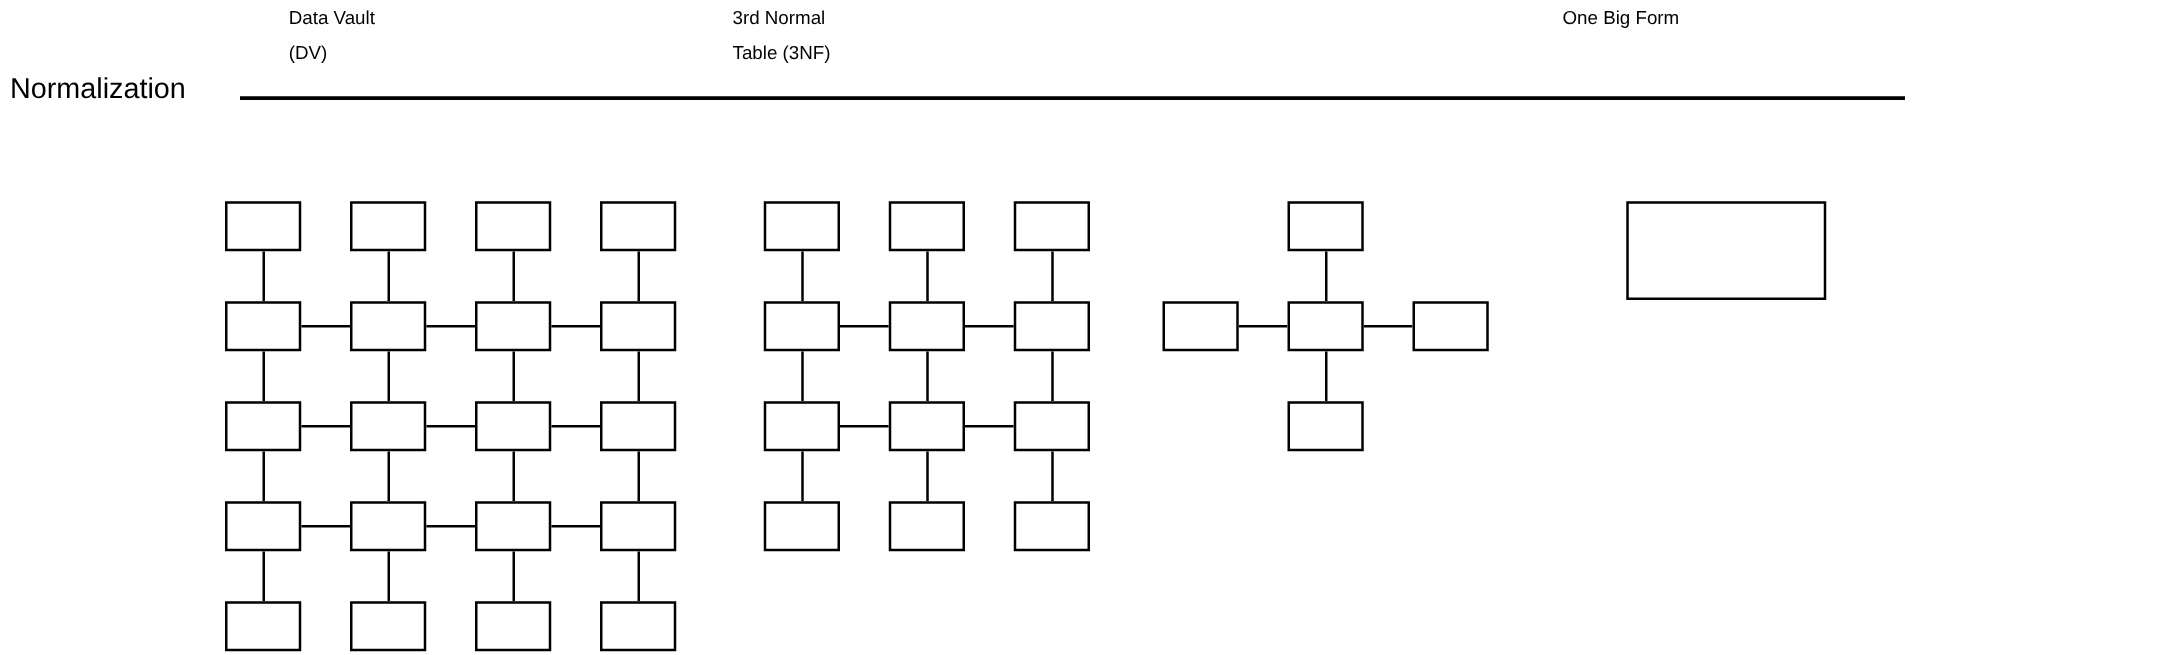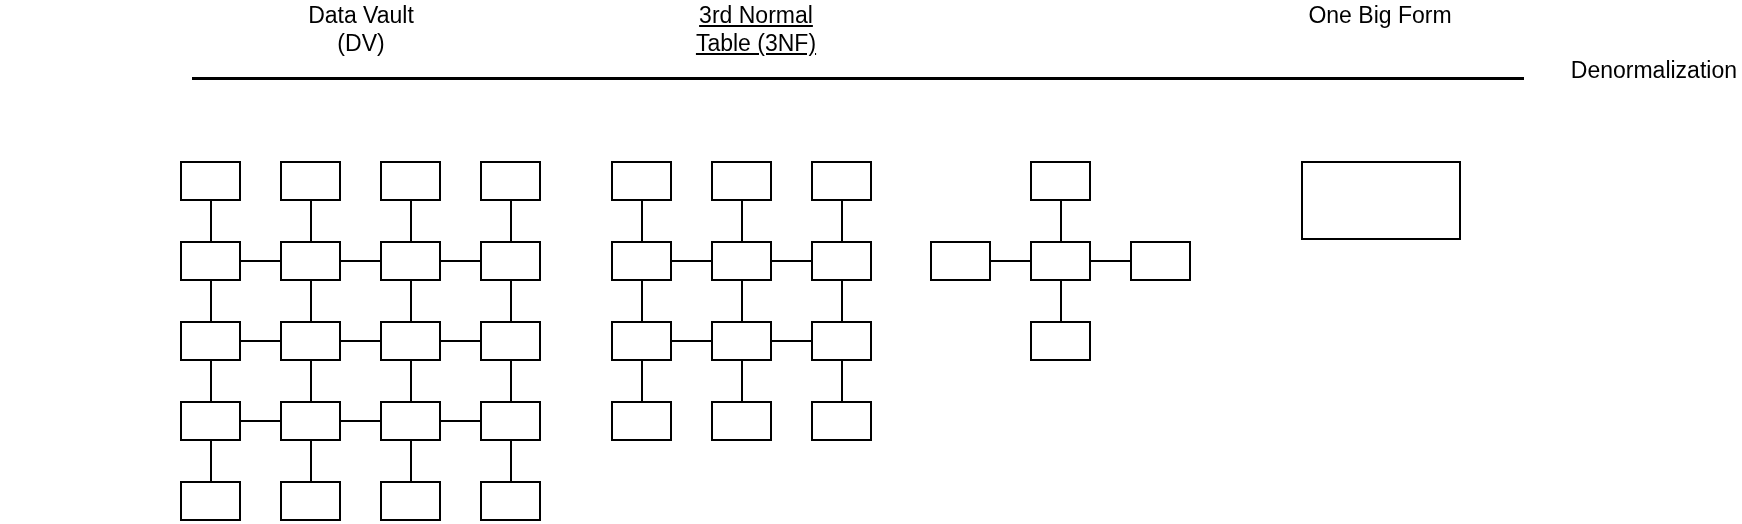--- a/index.html
+++ b/index.html
@@ -13,49 +13,49 @@
   }
   .side-label{
     position:absolute;top:57px;
     font-size:23px;line-height:26px;
     white-space:nowrap;
   }
   .side-label.left{left:8px;}
   .side-label.right{right:5px;}
   .method-label{
     position:absolute;top:1px;width:260px;
-    text-align:center;
-    font-size:23px;line-height:28px;
+    text-align:left;
+    font-size:15px;line-height:28px;
   }
   .box{
     position:absolute;
     box-sizing:border-box;
     border:2px solid var(--stroke,#000000);
     background:var(--bg,#ffffff);
   }
   .line{
     position:absolute;
     background:var(--stroke,#000000);
   }
   .arrow-head{position:absolute;}
 </style>
 </head>
 <body>
 
 <div class="canvas">
 
+  <span class="side-label left">Normalization</span>
 
-  <span class="side-label right">Denormalization</span>
 
   <div class="method-label" style="left: 231px;">
     <div>Data Vault</div>
     <div>(DV)</div>
   </div>
 
-  <div class="method-label" style="left: 626px; text-decoration: underline;">
+  <div class="method-label" style="left: 586px;">
     <div>3rd Normal</div>
     <div>Table (3NF)</div>
   </div>
 
   <div class="method-label" style="left: 930px;">
   </div>
 
   <div class="method-label" style="left: 1250px;">
     <div>One Big Form</div>
   </div>

